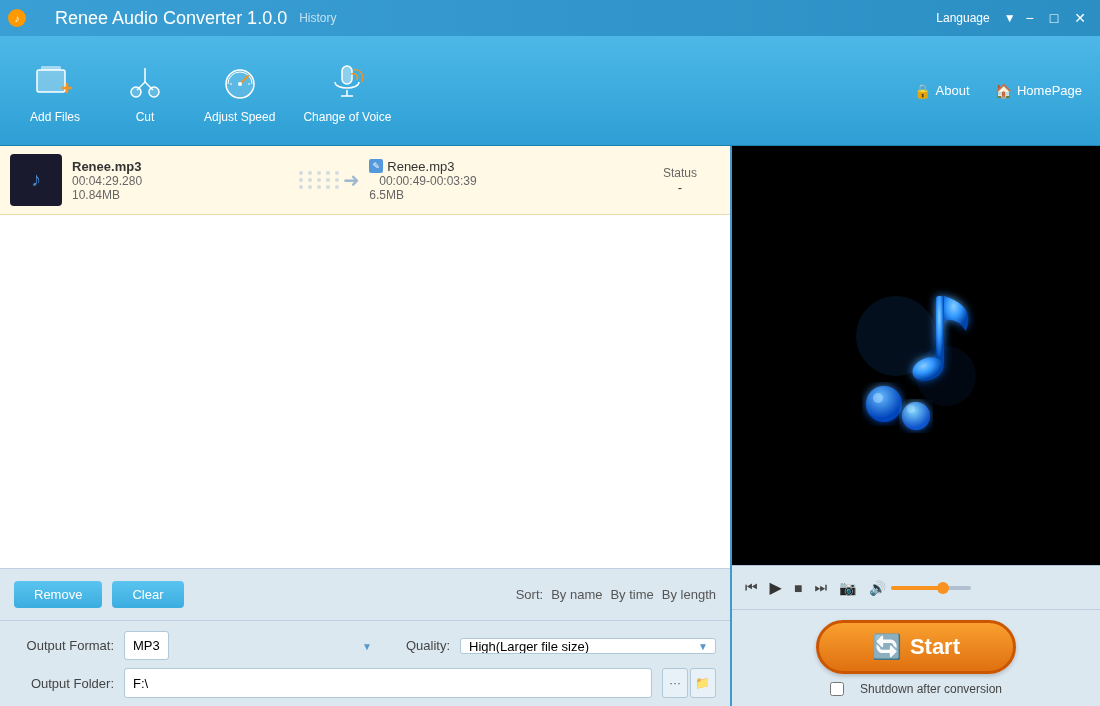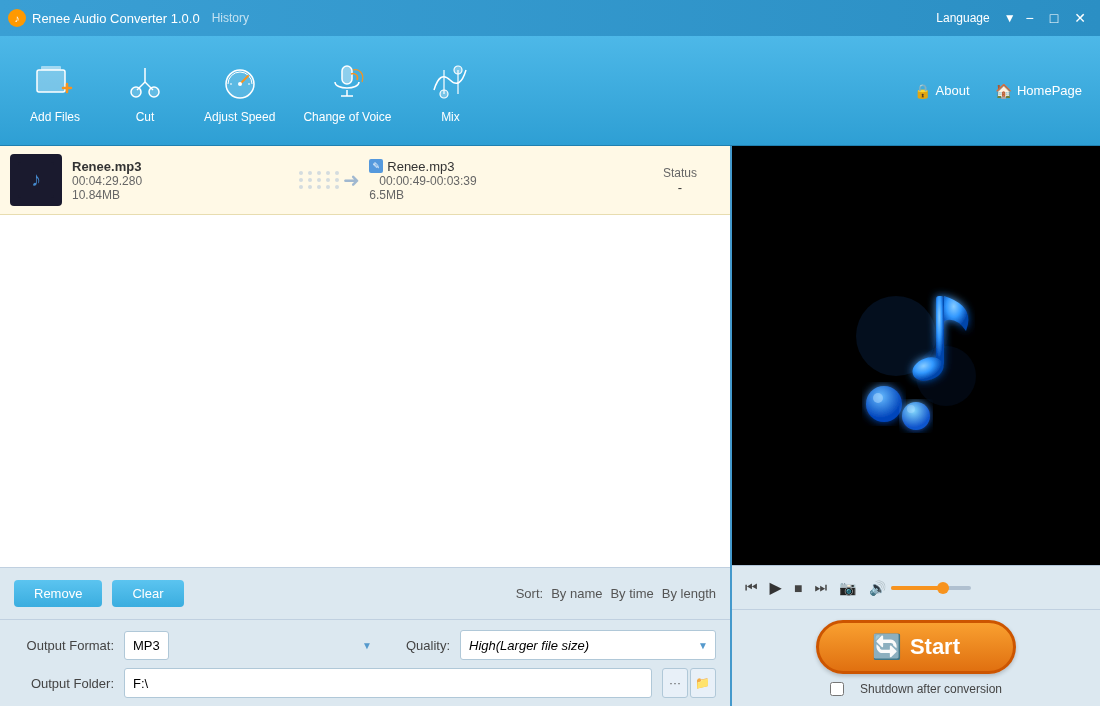--- a/index.html
+++ b/index.html
@@ -10,21 +10,21 @@
       background: linear-gradient(to right, #3a9fd4, #2b8fc4);
       height: 36px;
       display: flex;
       align-items: center;
       justify-content: space-between;
       padding: 0 8px;
       color: white;
     }
     .title-bar-left { display: flex; align-items: center; gap: 6px; }
     .title-bar-logo { width: 18px; height: 18px; background: #f90; border-radius: 50%; display: flex; align-items: center; justify-content: center; font-size: 10px; color: white; font-weight: bold; }
-    .title-bar-title { font-size: 13px; color: white; }
+    .title-bar-title { font-size: 18px; color: white; margin-left: 23px; }
     .title-bar-controls { display: flex; gap: 4px; }
     .title-bar-btn { background: none; border: none; color: white; font-size: 14px; cursor: pointer; padding: 2px 6px; }
     .lang-btn { background: none; border: none; color: white; font-size: 12px; cursor: pointer; display: flex; align-items: center; gap: 14px; }
 
     
     .toolbar {
       background: linear-gradient(to bottom, #4db8e8, #2e9fd4);
       height: 110px;
       display: flex;
       align-items: center;
@@ -178,28 +178,27 @@
       position: absolute;
       right: 8px;
       top: 50%;
       transform: translateY(-50%);
       font-size: 10px;
       color: #5599cc;
       pointer-events: none;
     }
     .quality-select {
       width: 100%;
-      height: 30px;
+      height: 16px;
       border: 1px solid #b0c8d8;
       border-radius: 3px;
       padding: 0 8px;
       background: white;
       font-size: 13px;
       appearance: none;
-      font-style: italic;
       -webkit-appearance: none;
     }
     .quality-label { color: #444; font-size: 13px; margin-left: 16px; }
     .output-folder-input {
       flex: 1;
       height: 30px;
       border: 1px solid #b0c8d8;
       border-radius: 3px;
       padding: 0 8px;
       background: white;
@@ -364,32 +363,20 @@
         <path d="M10 22 C10 30 34 30 34 22" stroke="white" stroke-width="1.5" fill="none"></path>
         <line x1="22" y1="30" x2="22" y2="36" stroke="white" stroke-width="1.5"></line>
         <line x1="16" y1="36" x2="28" y2="36" stroke="white" stroke-width="1.5"></line>
         <path d="M26 14 C30 12 34 16 32 20" stroke="#f7931e" stroke-width="1.5" fill="none"></path>
         <path d="M28 10 C34 8 40 14 37 22" stroke="#f7931e" stroke-width="1.2" fill="none"></path>
       </svg>
     </div>
     <span class="toolbar-label">Change of Voice</span>
   </div>
 
-  <div class="toolbar-item">
-    <div class="toolbar-icon">
-      <svg width="44" height="44" viewBox="0 0 44 44" fill="none">
-        <path d="M6 30 Q12 10 22 20 Q32 30 38 10" stroke="white" stroke-width="1.5" fill="none"></path>
-        <circle cx="30" cy="10" r="4" fill="rgba(255,255,255,0.3)" stroke="white" stroke-width="1.2"></circle>
-        <line x1="30" y1="10" x2="30" y2="34" stroke="white" stroke-width="1.2"></line>
-        <circle cx="16" cy="34" r="4" fill="rgba(255,255,255,0.3)" stroke="white" stroke-width="1.2"></circle>
-        <line x1="16" y1="10" x2="16" y2="34" stroke="white" stroke-width="1.2"></line>
-      </svg>
-    </div>
-    <span class="toolbar-label">Mix</span>
-  </div>
 
 
   <div class="toolbar-spacer"></div>
 
   <div class="toolbar-right">
     <div class="toolbar-right-btn">
       <span style="font-size:14px;">🔒</span>
       <span>About</span>
     </div>
     <div class="toolbar-right-btn">

